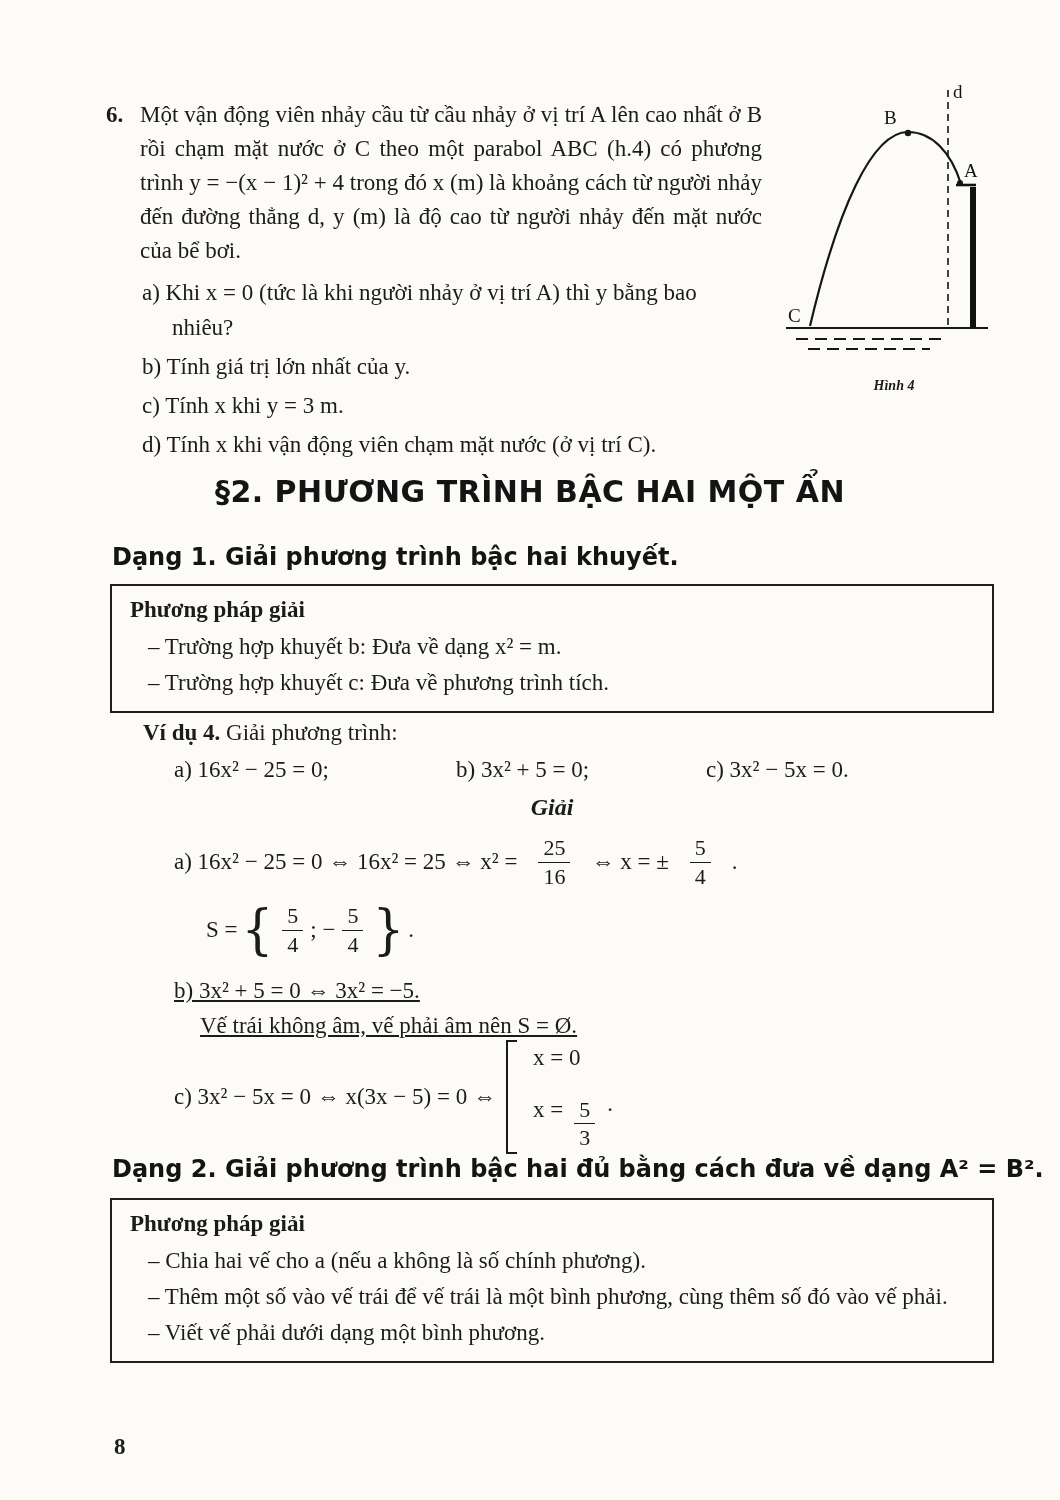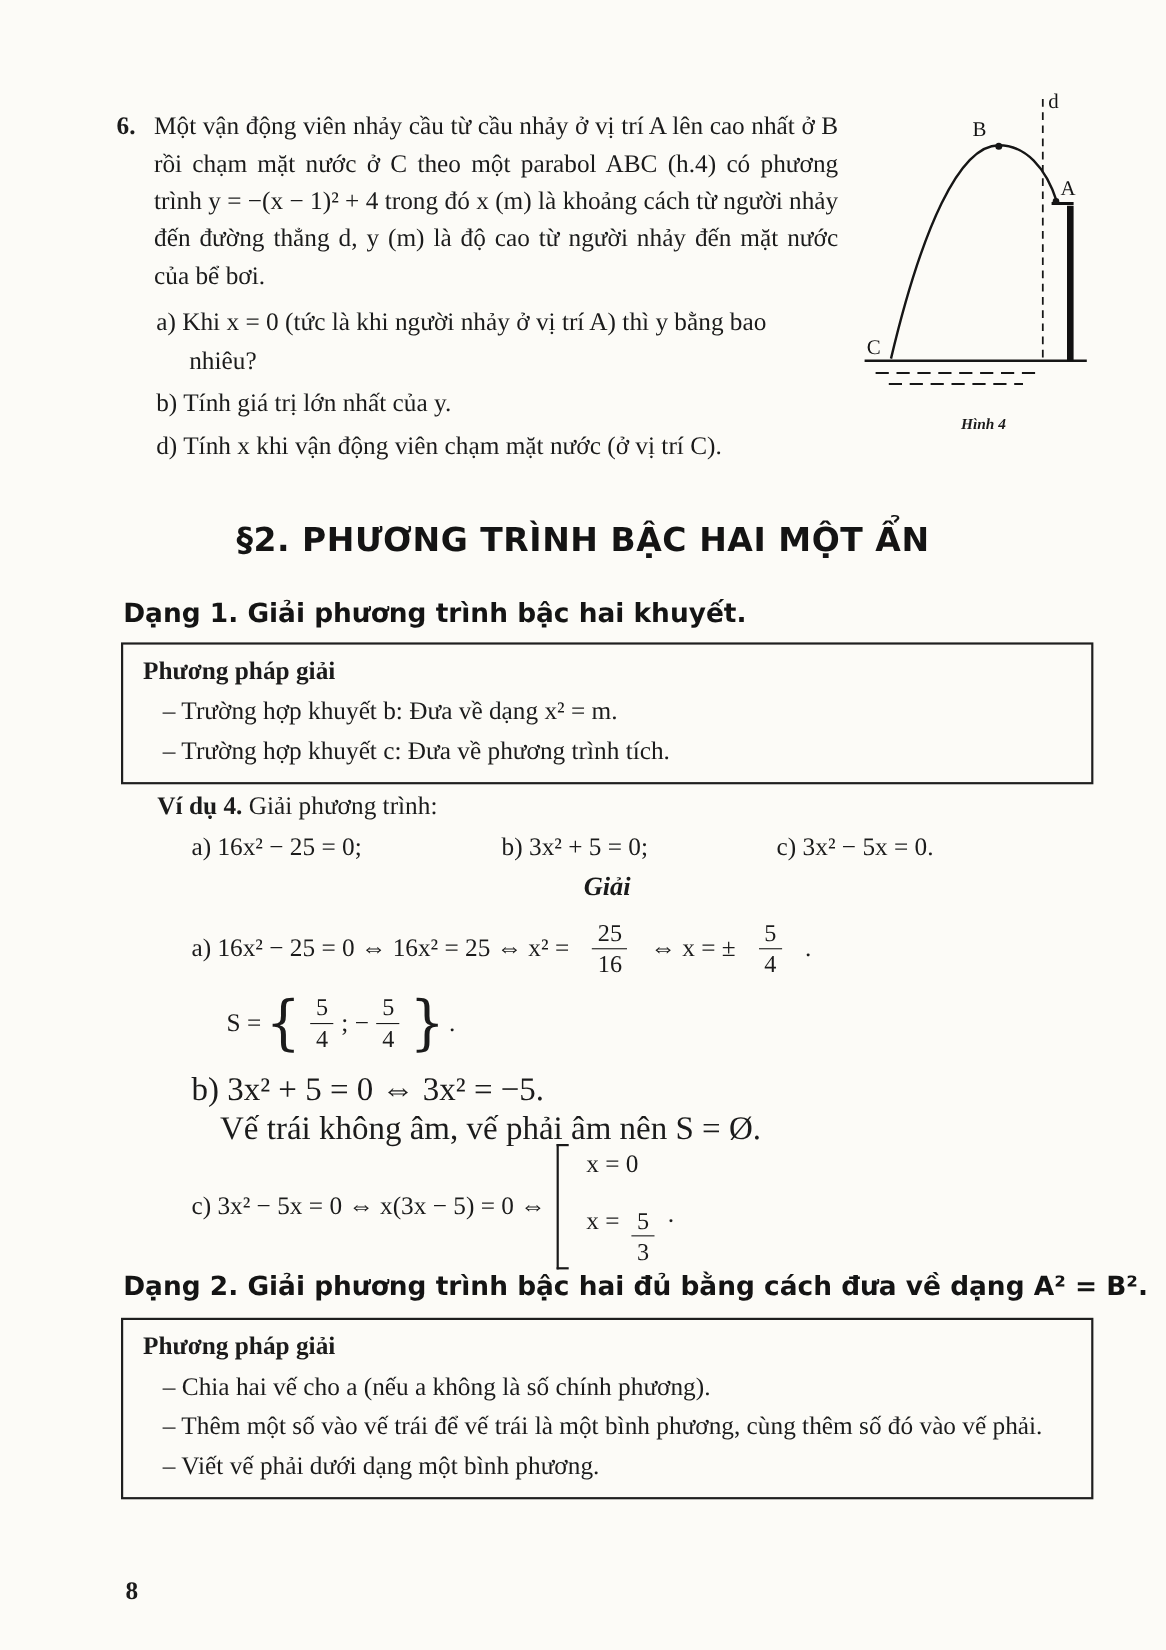--- a/index.html
+++ b/index.html
@@ -45,21 +45,21 @@
   .eq-b { display:inline-block; width:250px; }
   .giai { position:absolute; left:110px; top:794px; width:884px; text-align:center;
     font-size:24px; font-weight:bold; font-style:italic; }
   
   .mathline { position:absolute; display:flex; align-items:center; font-size:23px; }
   .sol-a { left:174px; top:830px; height:64px; gap:16px; }
   .sol-s { left:206px; top:897px; height:66px; gap:2px; }
   .sol-b1 { left:174px; top:975px; }
   .sol-b2 { left:200px; top:1010px; }
   .sol-c { left:174px; top:1040px; height:114px; }
-  .textline { position:absolute; font-size:30px; line-height:32px; }
+  .textline { position:absolute; font-size:23px; line-height:32px;text-decoration:underline; }
   .frac { display:inline-flex; flex-direction:column; align-items:center; font-size:22px; line-height:1.15; margin:0 5px; }
   .frac .num { border-bottom:1.8px solid #1a1a1a; padding:0 5px 1px 5px; }
   .frac .den { padding-top:1px; }
   .brace { font-family:"DejaVu Serif",serif; font-size:50px; font-weight:400; line-height:1; margin:0 2px; transform:scaleY(1.08); }
   .cases-bracket { align-self:stretch; width:11px; margin-left:10px;
     border-left:2.6px solid #191919; border-top:2.6px solid #191919; border-bottom:2.6px solid #191919; }
   .cases { display:flex; flex-direction:column; justify-content:space-between; padding:0 0 0 16px; }
   .case-row { display:flex; align-items:flex-start; height:52px; gap:6px; }
   
   .page-num { position:absolute; left:114px; top:1434px; font-size:23px; font-weight:bold; }
@@ -70,20 +70,21 @@
 <div class="page">
 
   <section class="problem6">
     <p class="intro">
       <span class="prob-num">6.</span>
       <span>Một vận động viên nhảy cầu từ cầu nhảy ở vị trí A lên cao nhất ở B rồi chạm mặt nước ở C theo một parabol ABC (h.4) có phương trình y = −(x − 1)² + 4 trong đó x (m) là khoảng cách từ người nhảy đến đường thẳng d, y (m) là độ cao từ người nhảy đến mặt nước của bể bơi.</span>
     </p>
     <ul class="items">
       <li class="item">a) Khi x = 0 (tức là khi người nhảy ở vị trí A) thì y bằng bao nhiêu?</li>
       <li class="item">b) Tính giá trị lớn nhất của y.</li>
+      <li class="item">c) Tính x khi y = 3 m.</li>
       <li class="item">d) Tính x khi vận động viên chạm mặt nước (ở vị trí C).</li>
     </ul>
   </section>
 
   <figure class="figure">
     <svg width="228" height="292" viewBox="0 0 228 292">
 
       <line x1="168" y1="10" x2="168" y2="248" stroke="#161616" stroke-width="1.6" stroke-dasharray="7 5"></line>
       <text class="fig-label" x="173" y="18">d</text>
 

